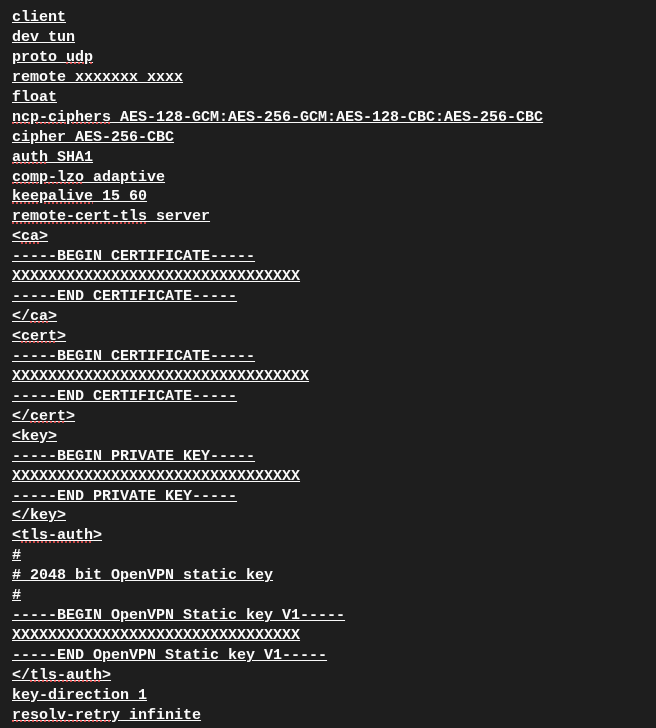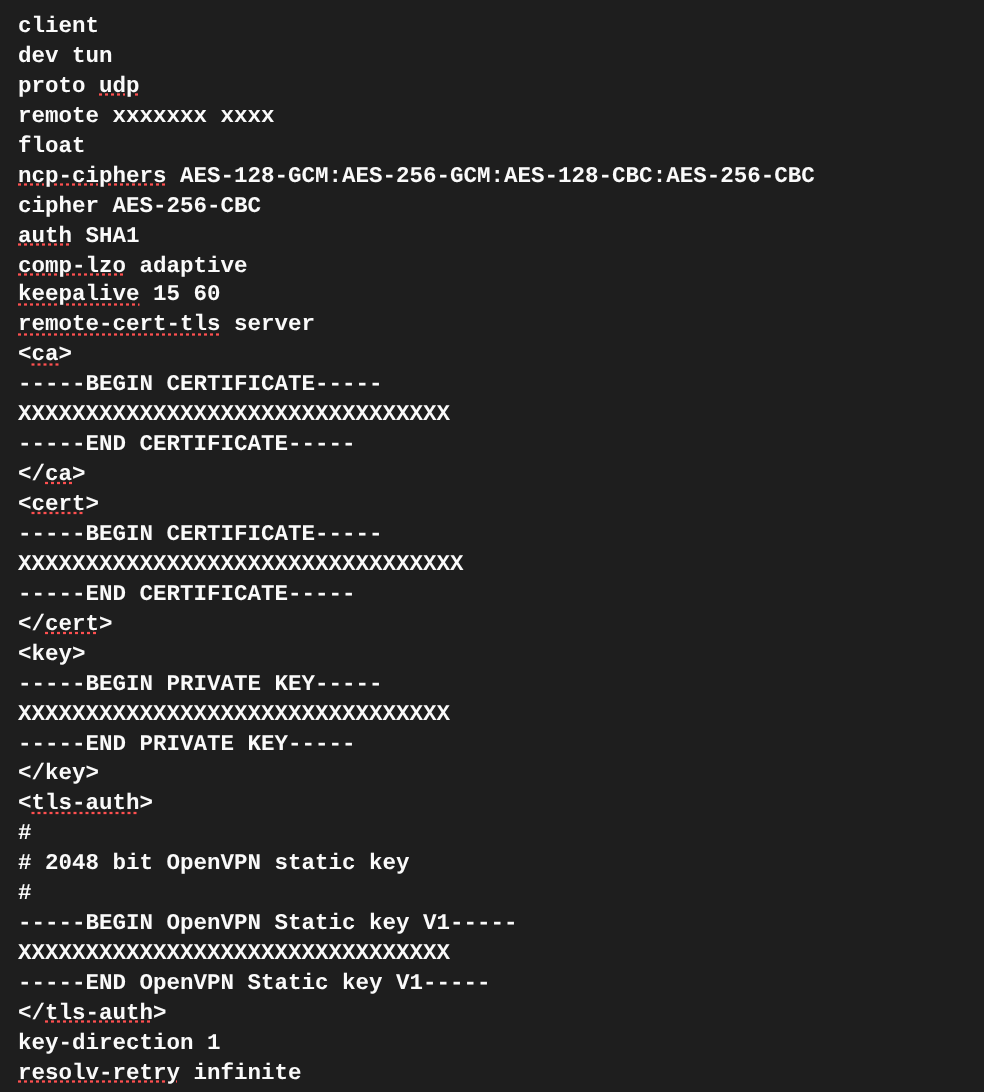--- a/index.html
+++ b/index.html
@@ -17,20 +17,21 @@
       width: 656px;
       min-height: 728px;
       font-weight: bold;
     }
     .code-view {
       white-space: pre;
       word-wrap: normal;
     }
     .line {
       display: block;
+      text-decoration: underline;
     }
     .spell-underline {
       text-decoration-line: underline;
       text-decoration-style: dotted;
       text-decoration-color: #ff5050;
       text-underline-offset: 2px;
     }
   </style>
 </head>
 <body>

